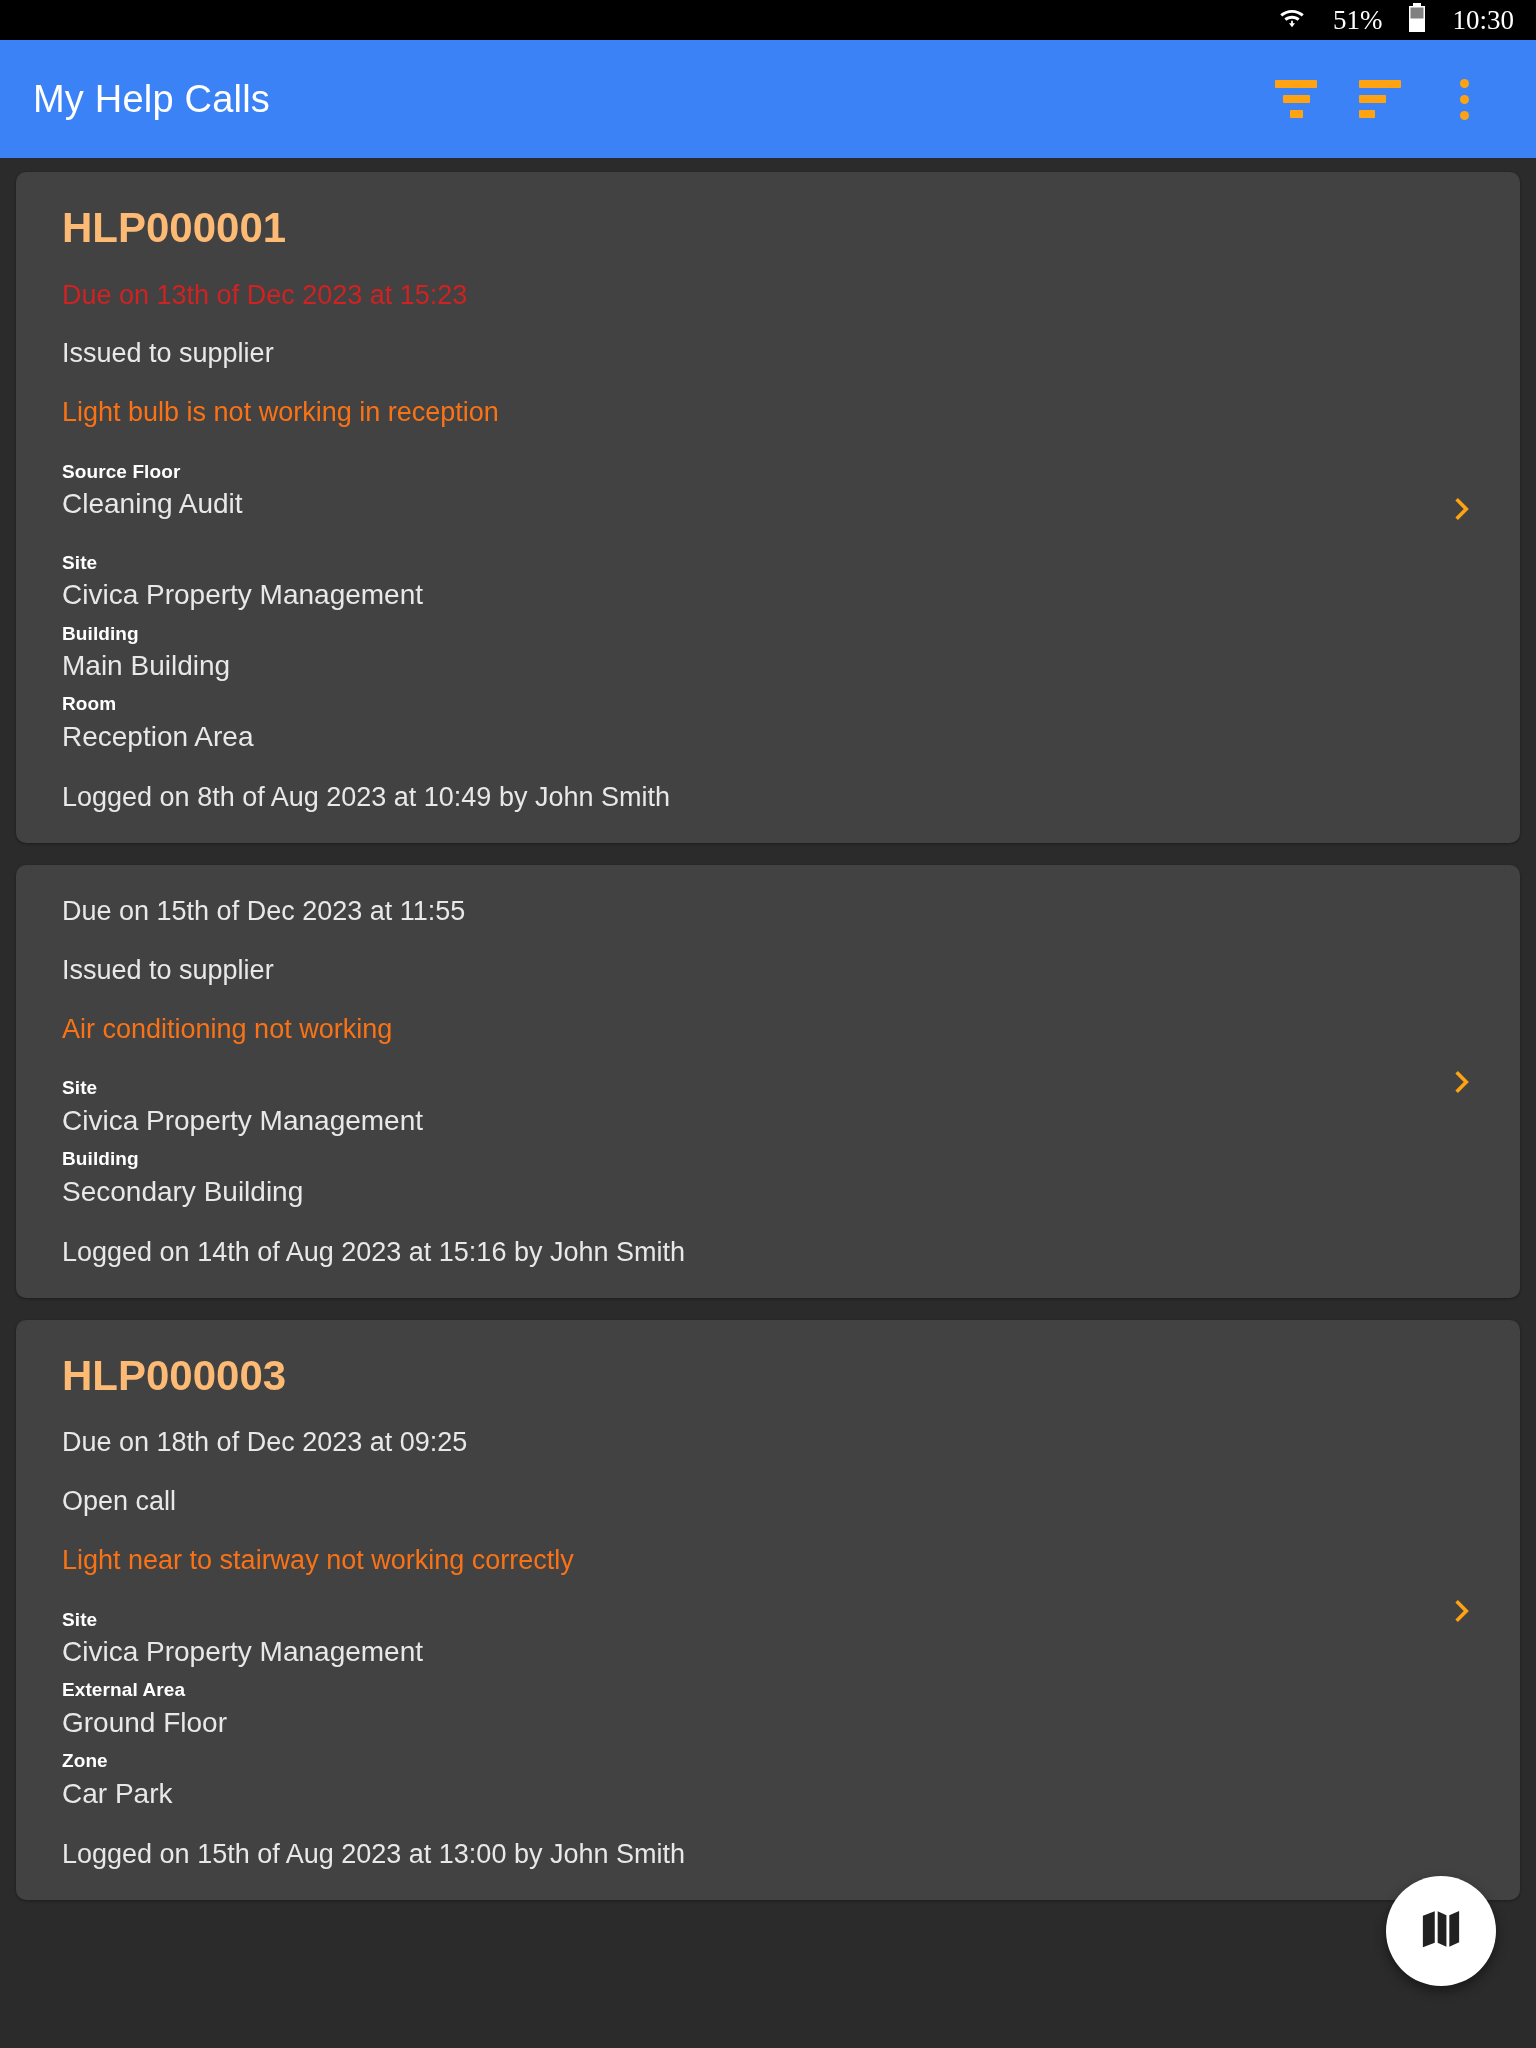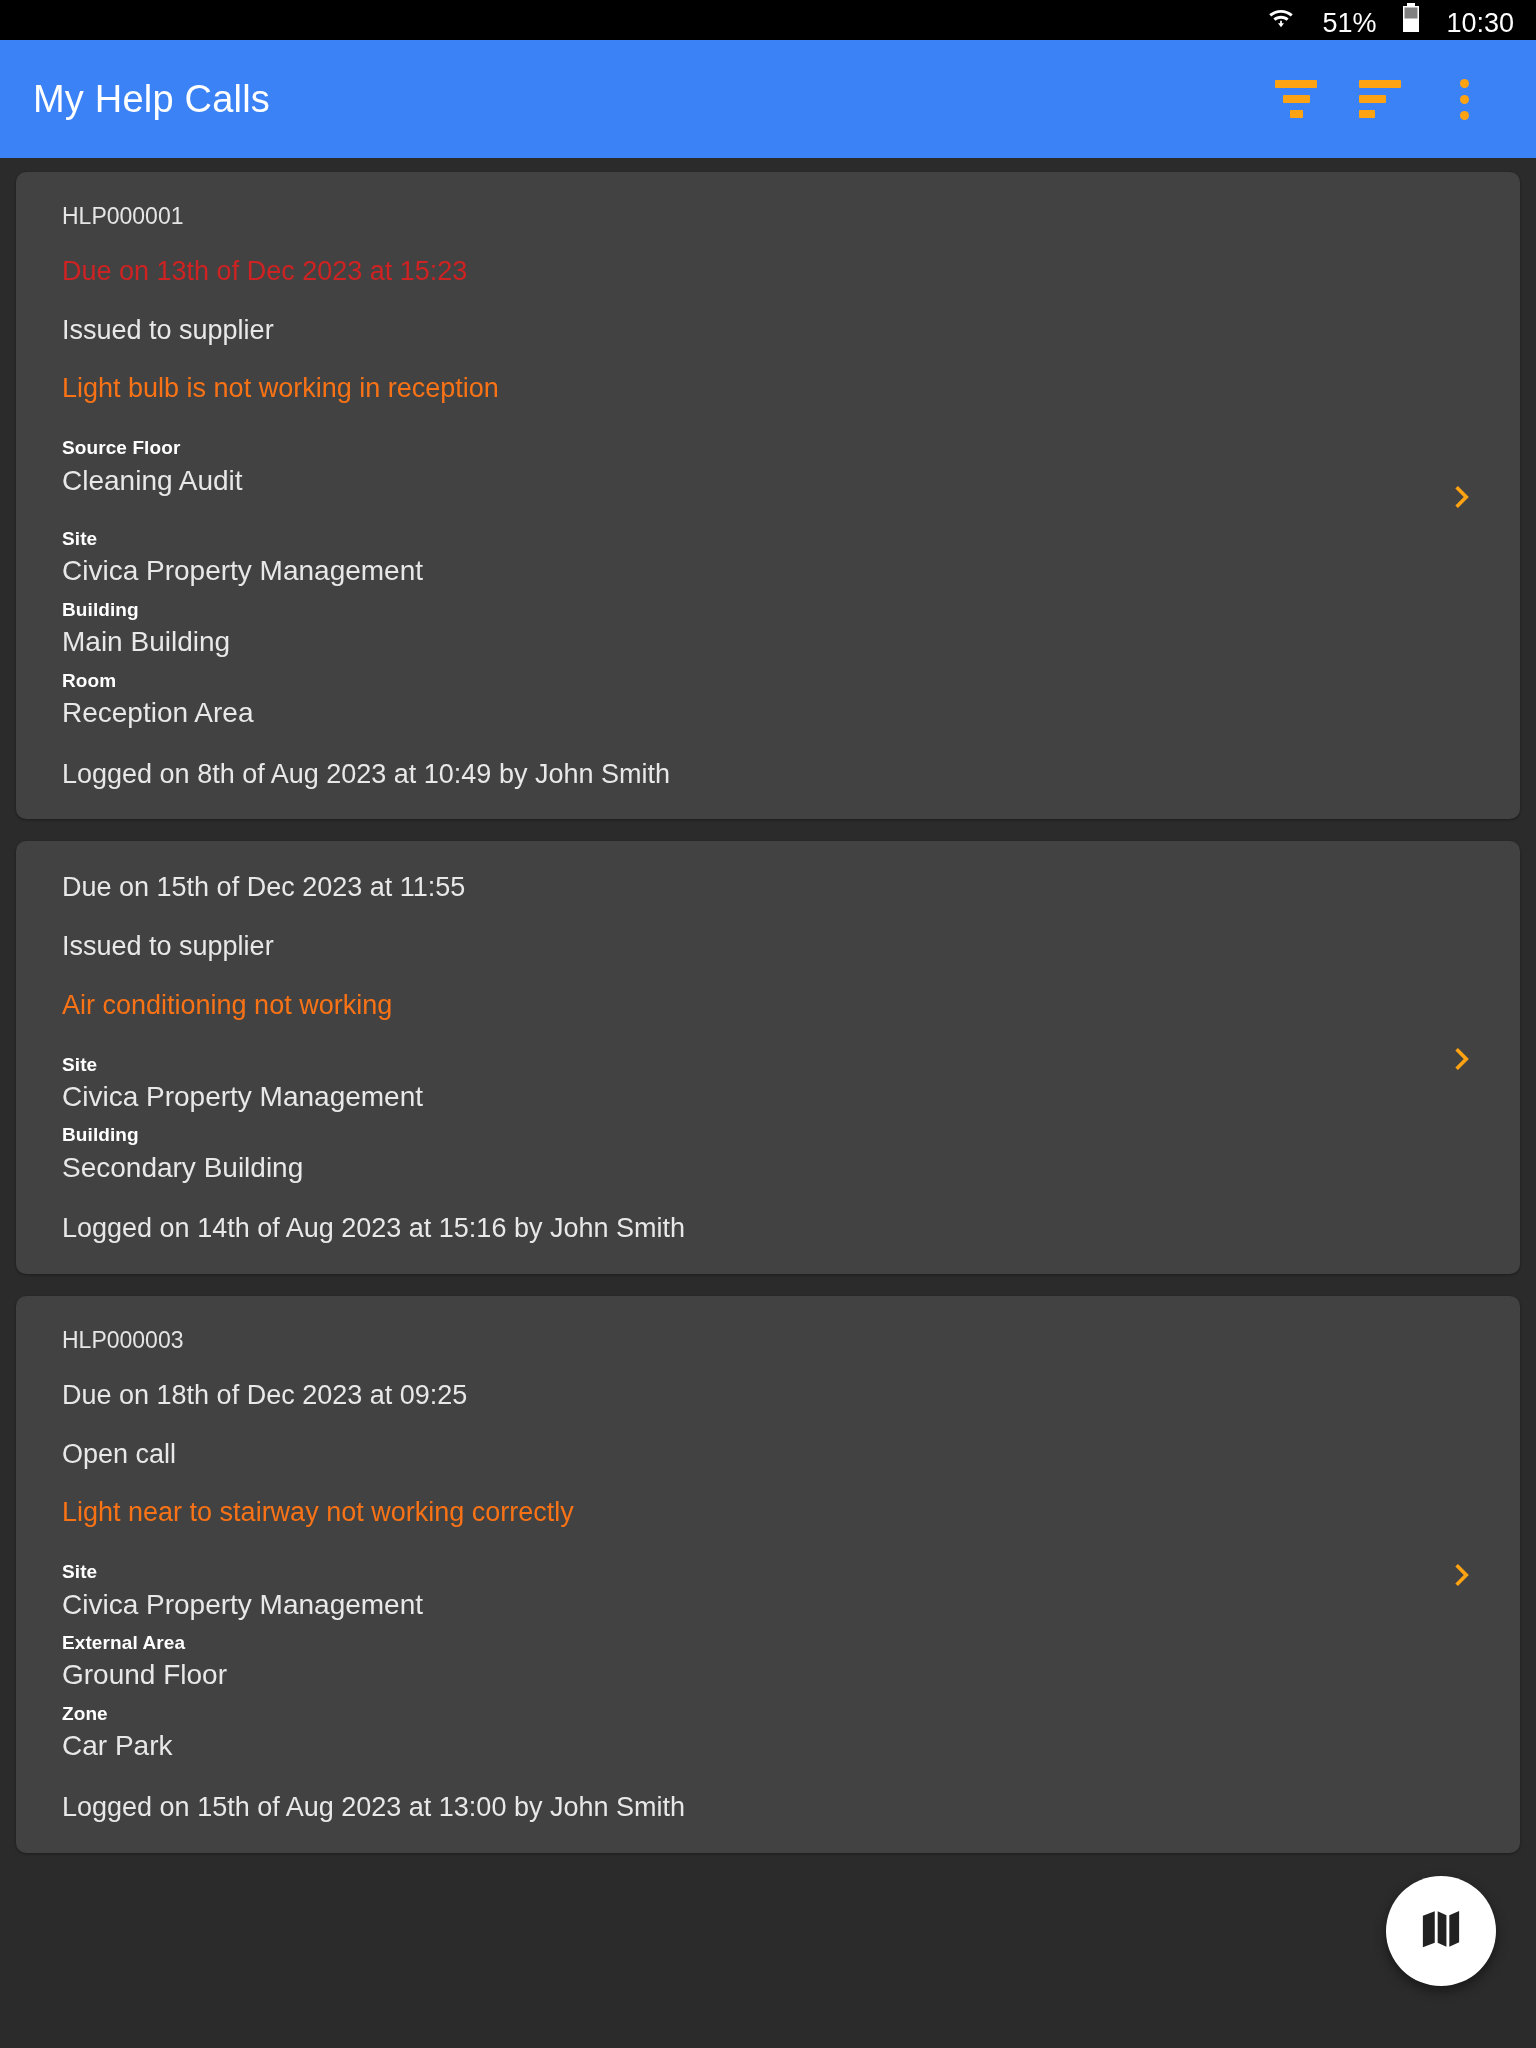--- a/index.html
+++ b/index.html
@@ -17,22 +17,23 @@
     height: 40px;
     background: #000000;
     display: flex;
     align-items: center;
     justify-content: flex-end;
     padding: 0 22px;
     gap: 12px;
   }
   .status-right {
     display: flex;
-    align-items: flex-end;
+    align-items: center;
     gap: 26px;
+    font-family: Liberation Serif, serif;
   }
   .wifi-icon { display: block; }
   .battery-text {
     color: #ffffff;
     font-size: 27px;
     letter-spacing: 0px;
     line-height: 1;
   }
   .battery-icon { display: block; }
   .clock-text {
@@ -137,23 +138,23 @@
     padding: 30px 34px 28px 46px;
     position: relative;
     display: flex;
     align-items: center;
     box-shadow: 0 1px 3px rgba(0,0,0,0.35);
     cursor: pointer;
   }
   .card-body { flex: 1; min-width: 0; }
 
   .ref {
-    color: #e5e5e5;
-    font-size: 23px;
-    font-weight: 400;
+    color: #fdba74;
+    font-size: 42px;
+    font-weight: 700;
     line-height: 1.25;
     margin-bottom: 24px;
   }
   .due {
     font-size: 27px;
     line-height: 1.25;
     margin-bottom: 25px;
     color: #e8e8e8;
   }
   .due.overdue { color: #cf2222; }

